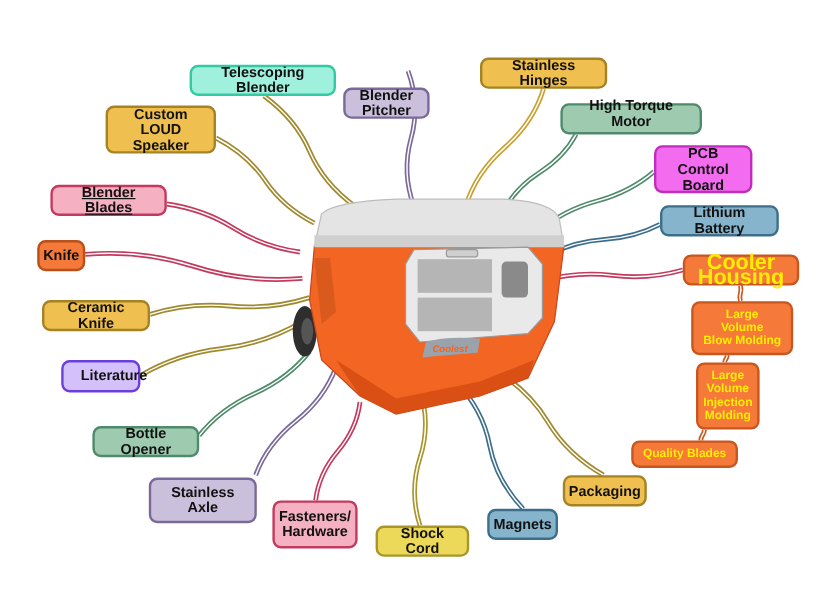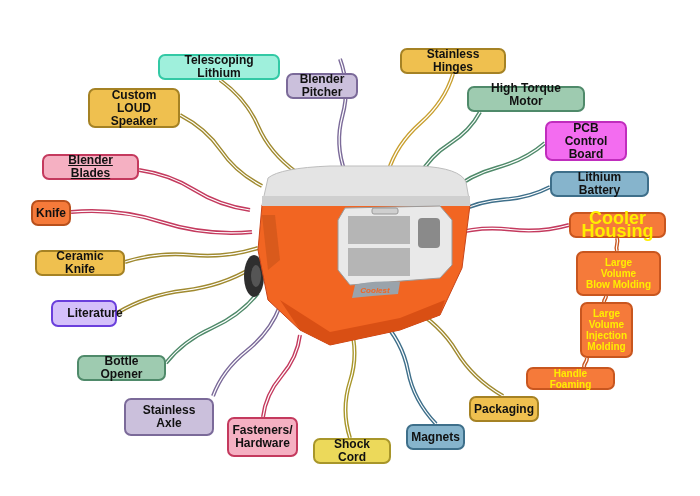--- a/index.html
+++ b/index.html
@@ -82,21 +82,21 @@
     <path d="M355 285 Q370 280 400 282 L398 294 Q370 296 352 298 Z" fill="#9aa3ab"></path>
     <text x="375" y="293" font-size="8" font-style="italic" font-weight="bold" fill="#f26522" text-anchor="middle">Coolest</text>
   </g>
 </svg>
 
 <div id="nodes">
     <div class="node" style="left: 286px; top: 33px; width: 72px; height: 26px; background: rgb(203, 192, 220); border-color: rgb(123, 106, 153); margin-top: 40px;">
       <span>Blender Pitcher</span>
     </div>
     <div class="node" style="left: 158px; top: 54px; width: 122px; height: 26px; background: rgb(159, 240, 220); border-color: rgb(51, 201, 165);">
-      <span>Telescoping Lithium</span>
+      <span>Telescoping Blender</span>
     </div>
     <div class="node" style="left: 400px; top: 48px; width: 106px; height: 26px; background: rgb(239, 192, 79); border-color: rgb(165, 130, 36);">
       <span>Stainless Hinges</span>
     </div>
     <div class="node" style="left: 88px; top: 88px; width: 92px; height: 40px; background: rgb(239, 192, 79); border-color: rgb(165, 130, 36);">
       <span>Custom LOUD
 Speaker</span>
     </div>
     <div class="node" style="left: 467px; top: 86px; width: 118px; height: 26px; background: rgb(158, 203, 176); border-color: rgb(79, 138, 106); align-items: flex-end;">
       <span>High Torque Motor</span>
@@ -147,15 +147,15 @@
 Volume
 Blow Molding</span>
     </div>
     <div class="node sub" style="left: 580px; top: 302px; width: 53px; height: 56px; background: rgb(245, 122, 58); border-color: rgb(200, 86, 31);">
       <span>Large
 Volume
 Injection
 Molding</span>
     </div>
     <div class="node sub" style="left: 526px; top: 367px; width: 89px; height: 23px; background: rgb(245, 122, 58); border-color: rgb(200, 86, 31);">
-      <span>Handle Foaming</span>
+      <span>Quality Blades</span>
     </div>
   </div>
 
 </body></html>

